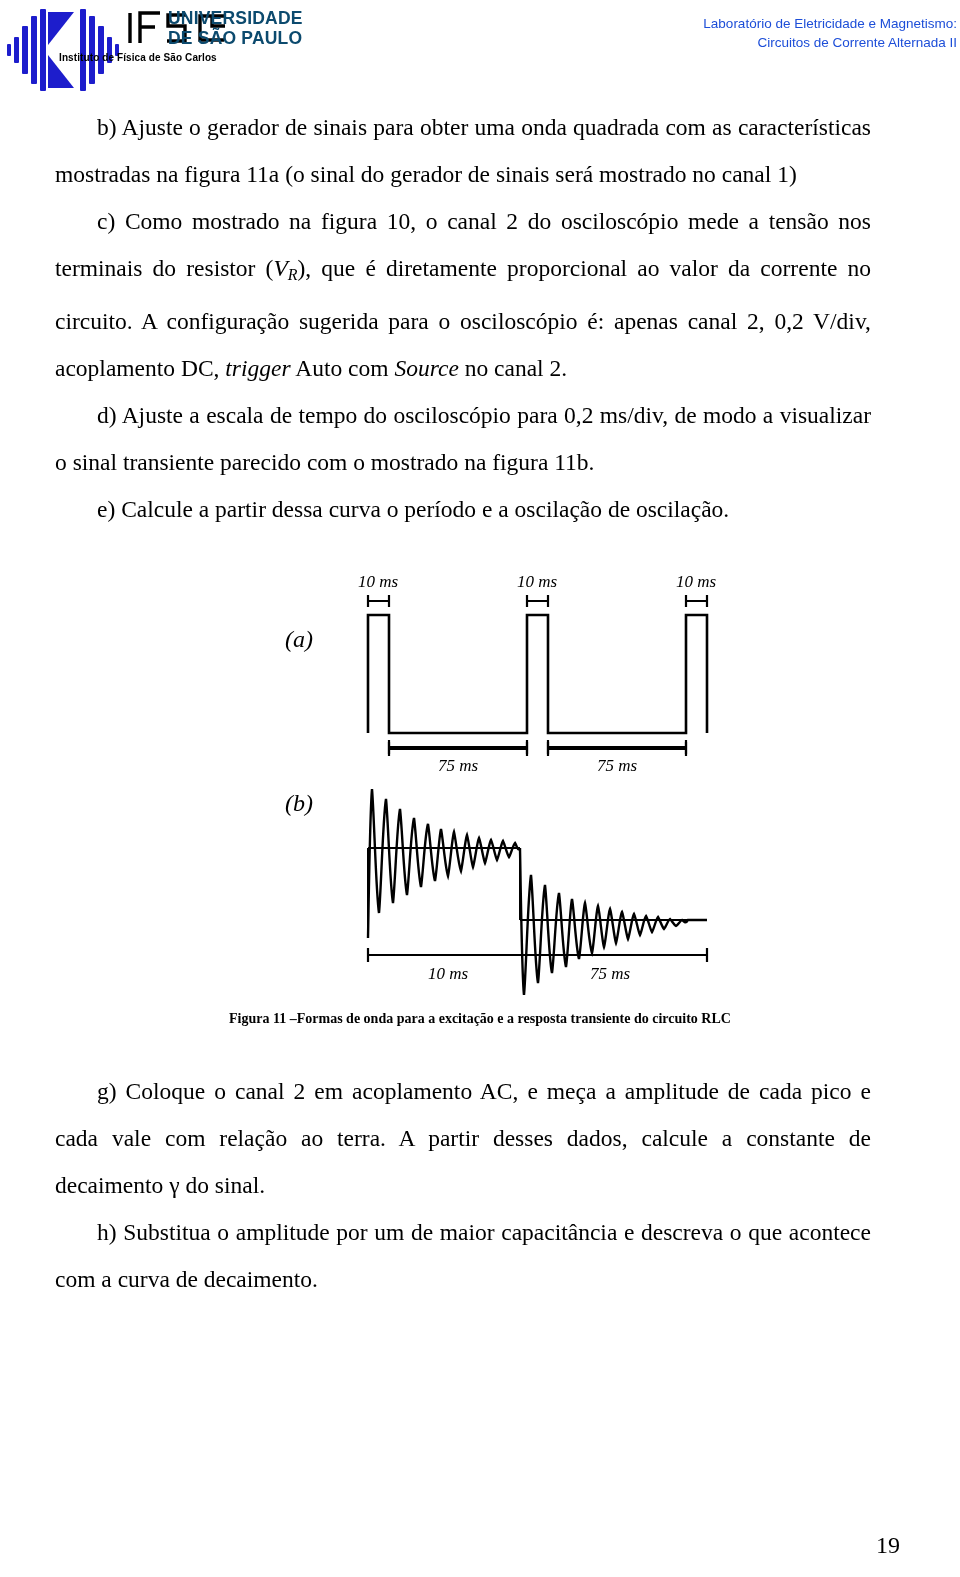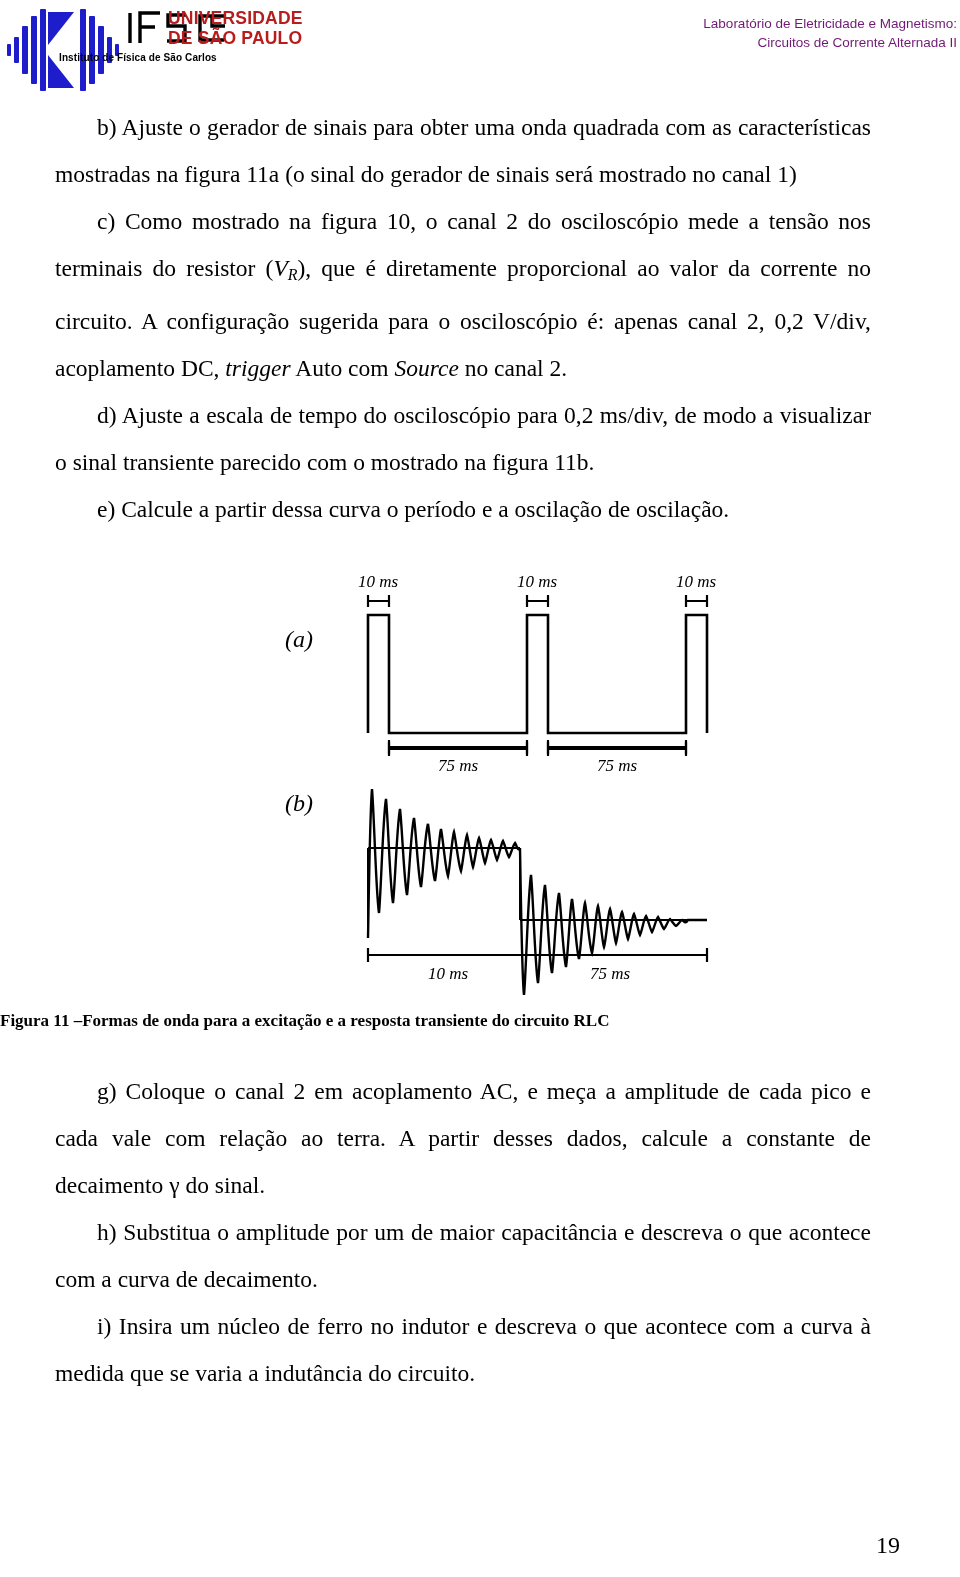--- a/index.html
+++ b/index.html
@@ -45,42 +45,42 @@
   .ifsc-glyph { display:block; }
   #usp-lines {
     position: absolute;
     left: 168px;
     top: 8px;
     font-family: "Liberation Sans", sans-serif;
     font-weight: bold;
     font-size: 17.5px;
     line-height: 20px;
     letter-spacing: 0.2px;
-    color: #b91c1c;
+    color: #0c4a6e;
   }
   #ifsc-sub {
     position: absolute;
     left: 59px;
     top: 52px;
     font-family: "Liberation Sans", sans-serif;
     font-weight: bold;
     font-size: 10px;
     letter-spacing: 0.1px;
     color: #000;
   }
 
   #header-right {
     position: absolute;
     right: 3px;
     top: 14px;
     text-align: right;
     font-family: "Liberation Sans", sans-serif;
     font-size: 13.5px;
     line-height: 19px;
-    color: #701a75;
+    color: #1d4ed8;
   }
 
   
   #content {
     position: absolute;
     left: 0;
     top: 104px;
     width: 960px;
   }
   .para {
@@ -103,21 +103,22 @@
     top: 575px;
     width: 960px;
     height: 420px;
   }
   #figure svg { display:block; }
   #figcaption {
     position: absolute;
     left: 0;
     top: 1011px;
     width: 960px;
-    font-size: 17px;
+    text-align: center;
+    font-size: 14px;
     font-weight: bold;
   }
 
   #content2 {
     position: absolute;
     left: 0;
     top: 1068px;
     width: 960px;
   }
 
@@ -309,16 +310,15 @@
       <text x="610" y="404">75 ms</text>
     </g>
   </svg>
 </div>
 
 <div id="figcaption">Figura 11 –Formas de onda para a excitação e a resposta transiente do circuito RLC</div>
 
 <div id="content2">
   <p class="para">g) Coloque o canal 2 em acoplamento AC, e meça a amplitude de cada pico e cada vale com relação ao terra. A partir desses dados, calcule a constante de decaimento γ do sinal.</p>
   <p class="para">h) Substitua o amplitude por um de maior capacitância e descreva o que acontece com a curva de decaimento.</p>
-  <p class="para">i)  Insira um núcleo de ferro no indutor e descreva o que acontece com a curva à medida que se varia a indutância do circuito.</p>
 </div>
 
 <div id="page-number">19</div>
 
 </body></html>

